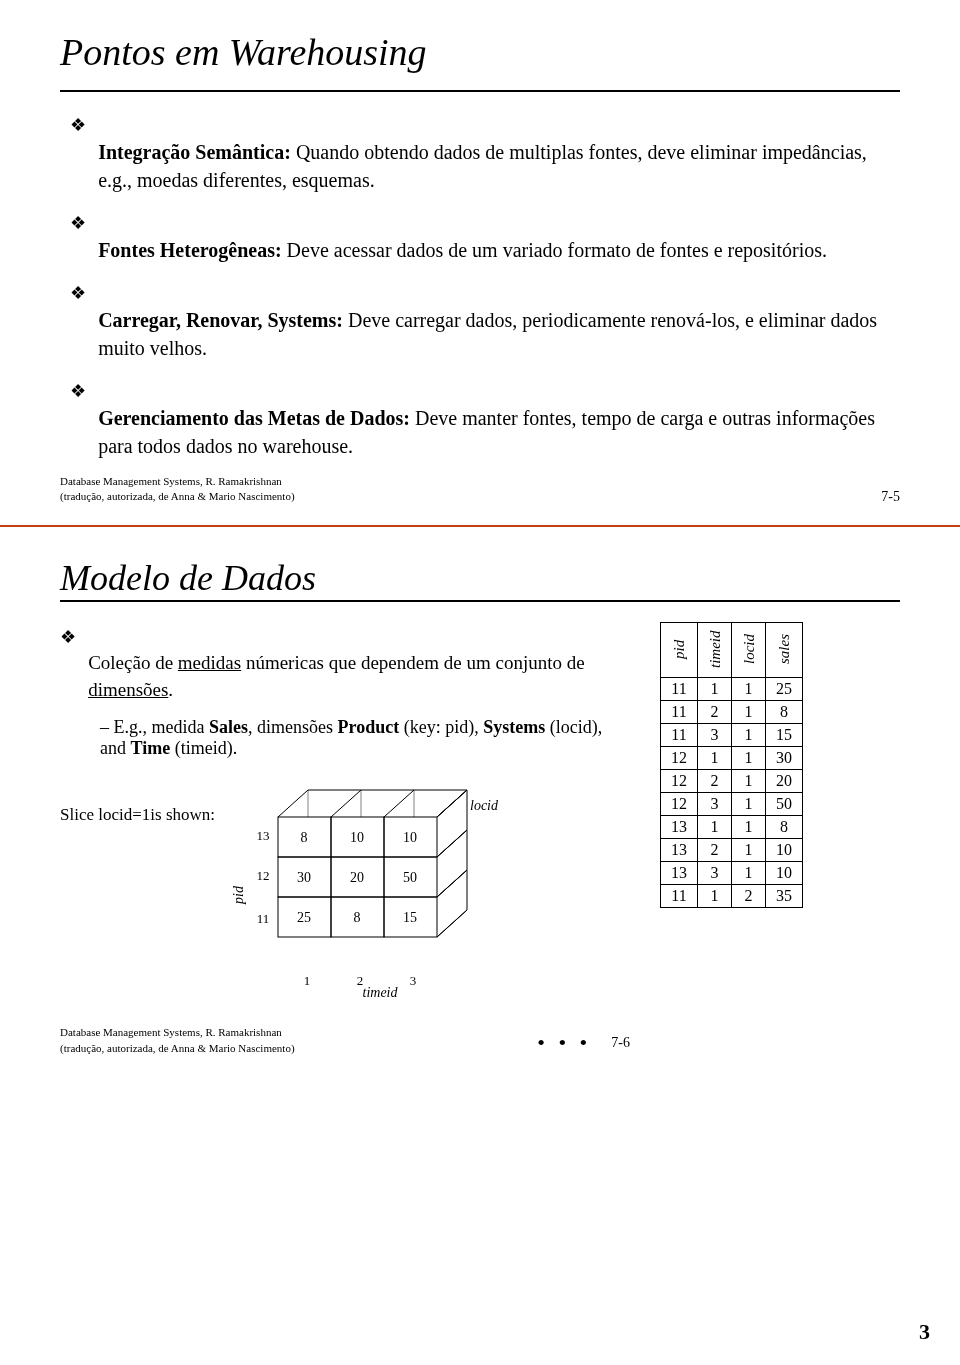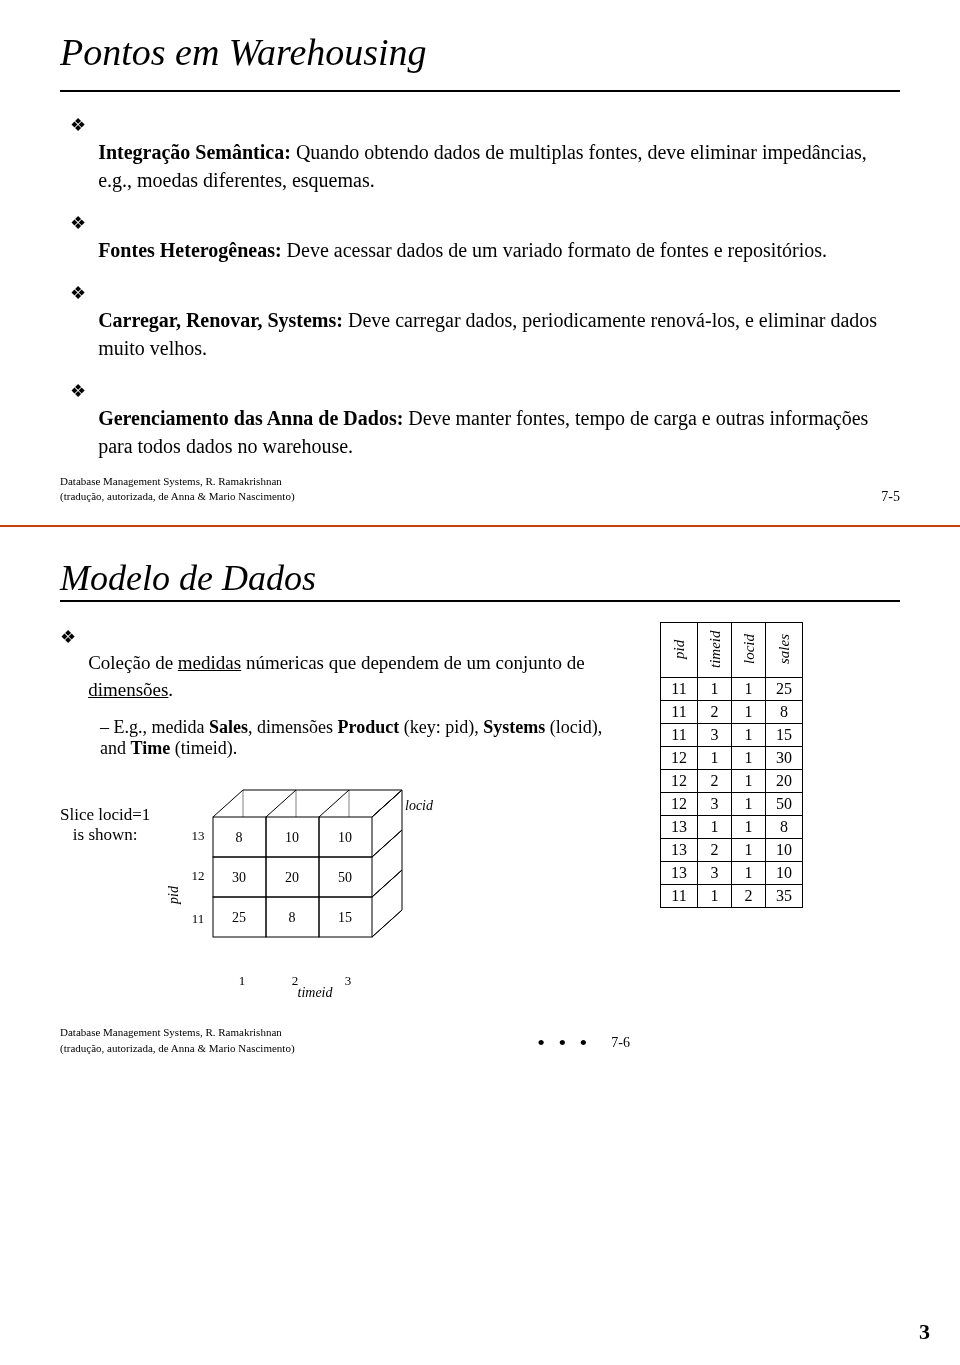--- a/index.html
+++ b/index.html
@@ -183,21 +183,21 @@
     <div class="bullet-item">
       <span class="bullet-diamond">❖</span>
       <span class="bullet-text">
         <strong>Carregar, Renovar, Systems:</strong>  Deve carregar dados, periodicamente renová-los, e eliminar dados muito velhos.
       </span>
     </div>
 
     <div class="bullet-item">
       <span class="bullet-diamond">❖</span>
       <span class="bullet-text">
-        <strong>Gerenciamento das Anna  de Dados:</strong>  Deve manter fontes, tempo de carga e outras informações para todos dados  no warehouse.
+        <strong>Gerenciamento das Metas  de Dados:</strong>  Deve manter fontes, tempo de carga e outras informações para todos dados  no warehouse.
       </span>
     </div>
 
   </div>
 
   <div class="slide-footer">
     <div class="footer-left">
       <div>Database Management Systems, R. Ramakrishnan</div>
       <div>(tradução, autorizada, de Anna &amp; Mario Nascimento)</div>
     </div>
@@ -222,21 +222,21 @@
           Coleção de <span class="underline">medidas</span> númericas que dependem de um conjunto de <span class="underline">dimensões</span>.
         </span>
       </div>
 
       <div style="margin-left: 40px; margin-top: 4px; margin-bottom: 16px; font-size: 18px;">
         – E.g., medida <strong>Sales</strong>, dimensões <strong>Product</strong> (key: pid), <strong>Systems</strong> (locid),  and <strong>Time</strong> (timeid).
       </div>
 
       <div style="display:flex; align-items: flex-start; gap: 10px; margin-top:10px;">
 
-        <div style="display: flex; flex-direction: column; justify-content: center; margin-top: 30px; align-items: center;">
+        <div style="display: flex; flex-direction: row; justify-content: center; margin-top: 30px; align-items: center;">
           <div style="font-size:17px;">Slice locid=1</div>
           <div style="font-size:17px;">is shown:</div>
         </div>
 
         <div>
           <svg width="290" height="230" viewBox="0 0 290 230">
 
             <text x="18" y="120" font-size="14" font-style="italic" transform="rotate(-90,18,120)" text-anchor="middle">pid</text>
 
             <text x="38" y="65" font-size="13" text-anchor="middle">13</text>

